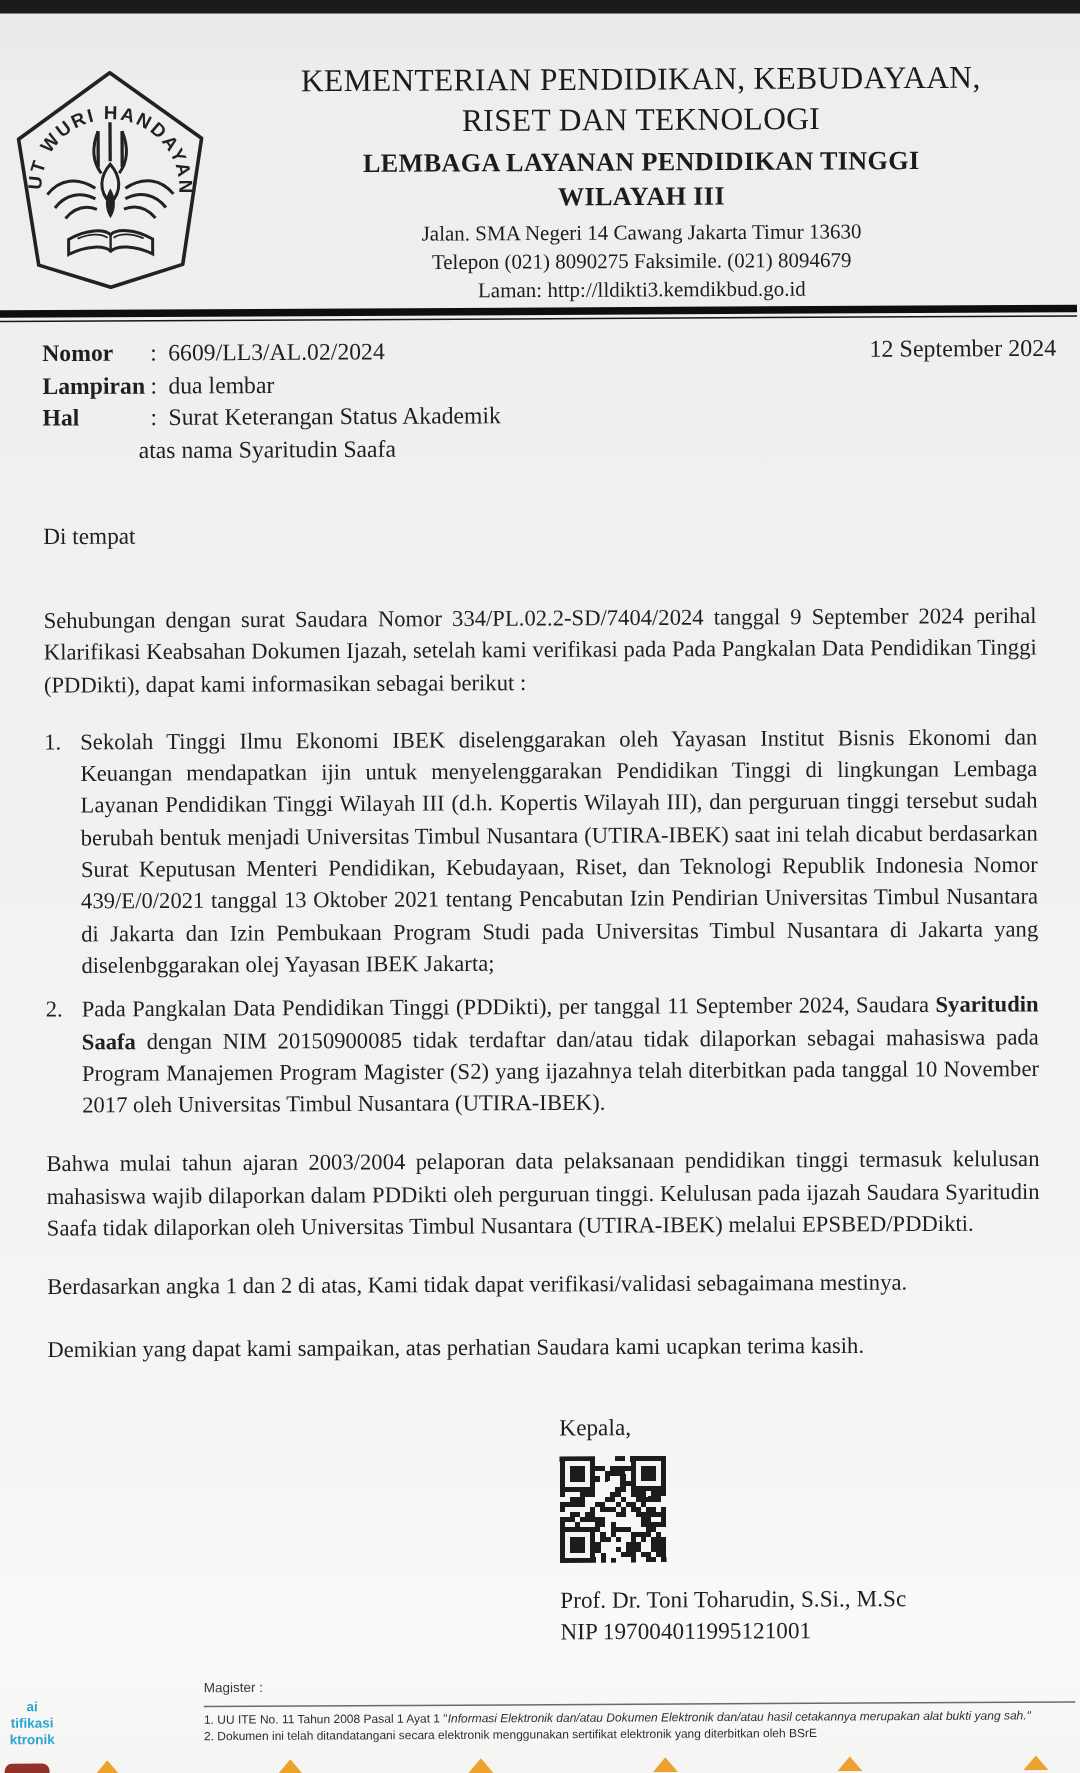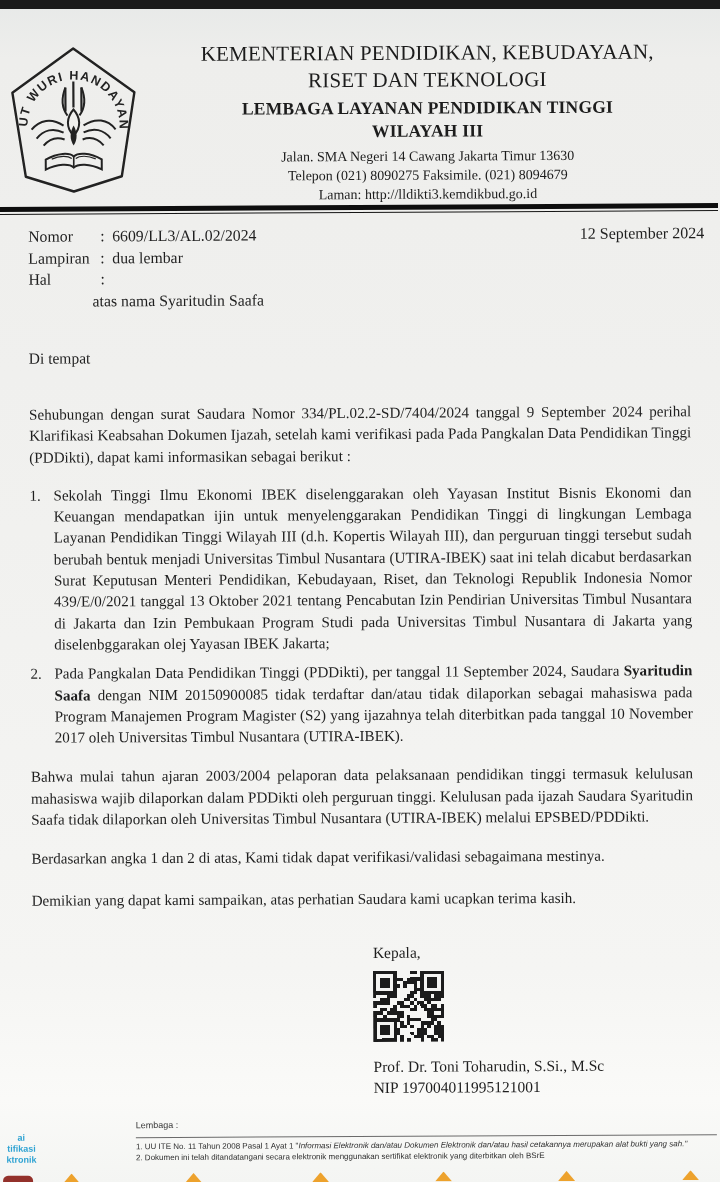--- a/index.html
+++ b/index.html
@@ -18,21 +18,21 @@
   .ministry{font-size:21px;line-height:27px;letter-spacing:.2px;}
   .agency{font-size:17.5px;line-height:23px;font-weight:bold;margin-top:3px;letter-spacing:.2px;}
   .addr{font-size:14px;line-height:19px;margin-top:4px;}
   .hrule{position:absolute;left:0;right:0;top:205px;}
   .hrule .thick{height:4.5px;background:#0e0e0e;}
   .hrule .thin{height:1.5px;background:#161616;margin-top:2px;}
 
   
   .meta{position:absolute;left:30px;top:224px;font-size:15.8px;line-height:21.6px;}
   .meta-row{display:flex;}
-  .meta-label{width:72px;}
+  .meta-label{width:72px;font-weight:bold;}
   .meta-colon{width:12px;}
   .meta-val2{margin-left:64px;}
   .date{position:absolute;right:14px;top:226px;font-size:16px;}
 
   .recipient{position:absolute;left:30px;top:346px;font-size:15.5px;line-height:21.5px;}
 
   
   .content{position:absolute;left:30px;top:403px;width:662px;font-size:15.1px;line-height:21.3px;text-align:justify;}
   .content p{margin:0;}
   .olist{margin:17px 0 0 0;padding:0;list-style:none;}
@@ -110,20 +110,21 @@
         <span class="meta-value">6609/LL3/AL.02/2024</span>
       </div>
       <div class="meta-row">
         <span class="meta-label">Lampiran</span>
         <span class="meta-colon">:</span>
         <span class="meta-value">dua lembar</span>
       </div>
       <div class="meta-row">
         <span class="meta-label">Hal</span>
         <span class="meta-colon">:</span>
+        <span class="meta-value">Surat Keterangan Status Akademik</span>
       </div>
       <div class="meta-val2">atas nama Syaritudin Saafa</div>
     </div>
     <div class="date">12 September 2024</div>
 
     <div class="recipient">
       <div>Di tempat</div>
     </div>
 
     <div class="content">
@@ -303,21 +304,21 @@
           <rect x="15" y="1" width="5" height="5" fill="#f4f4f2"></rect>
           <rect x="16" y="2" width="3" height="3" fill="#1c1c1c"></rect>
           <rect x="0" y="14" width="7" height="7" fill="#1c1c1c"></rect>
           <rect x="1" y="15" width="5" height="5" fill="#f4f4f2"></rect>
           <rect x="2" y="16" width="3" height="3" fill="#1c1c1c"></rect>
         </svg>
       <div class="sig-name">Prof. Dr. Toni Toharudin, S.Si., M.Sc</div>
       <div>NIP 197004011995121001</div>
     </div>
 
-    <div class="catatan">Lembaga :</div>
+    <div class="catatan">Magister :</div>
     <div class="cat-rule"></div>
     <div class="notes">
       <div><span>1. UU ITE No. 11 Tahun 2008 Pasal 1 Ayat 1 "</span><span class="it">Informasi Elektronik dan/atau Dokumen Elektronik dan/atau hasil cetakannya merupakan alat bukti yang sah."</span></div>
       <div>2. Dokumen ini telah ditandatangani secara elektronik menggunakan sertifikat elektronik yang diterbitkan oleh BSrE</div>
     </div>
     <div class="bsre">
       <div>ai</div>
       <div>tifikasi</div>
       <div>ktronik</div>
     </div>

